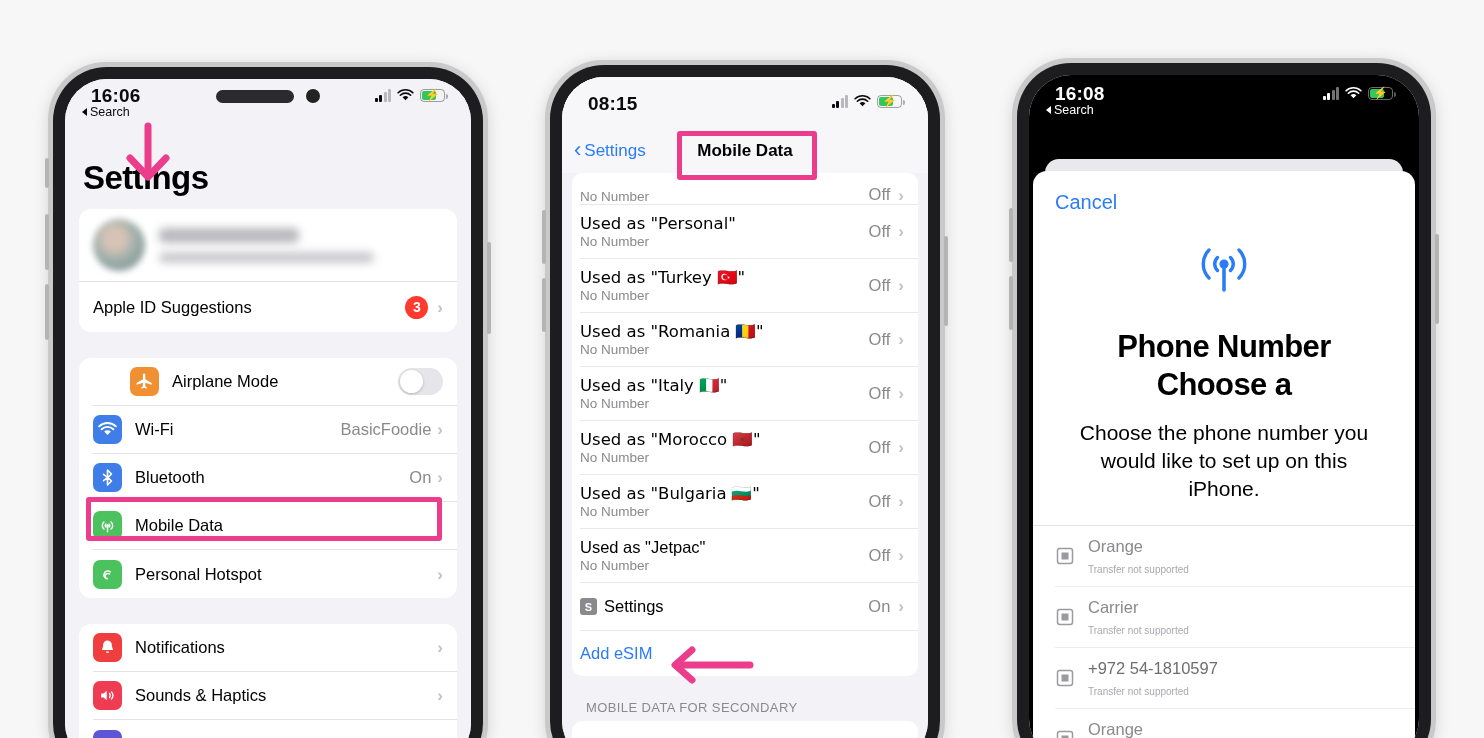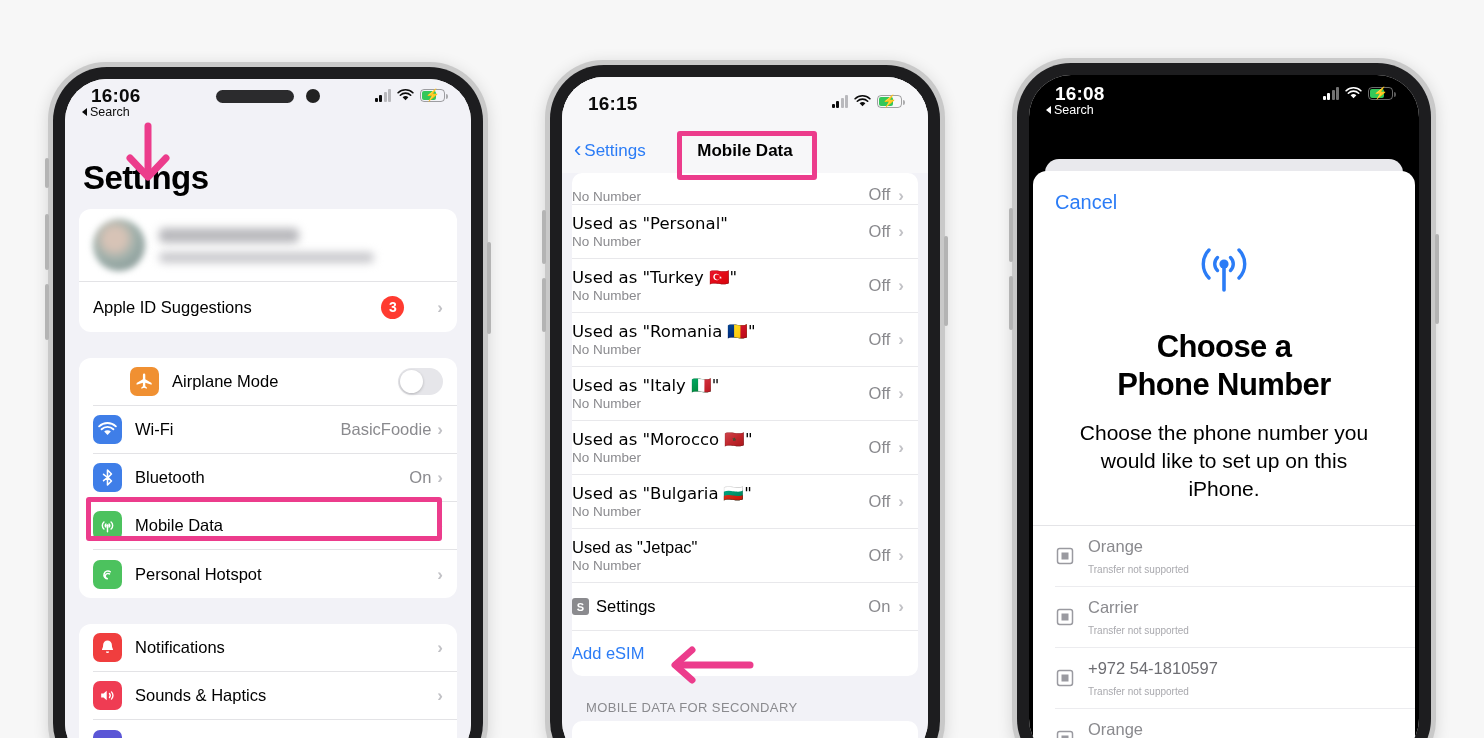--- a/index.html
+++ b/index.html
@@ -111,21 +111,21 @@
   .blurline.n { width:140px; height:15px; background:#b9b9bd; margin-bottom:9px; }
   .blurline.s { width:215px; height:11px; background:#c9c9cd; }
 
   
   .navbar { position:relative; height:44px; background:#f7f7f9; display:flex; align-items:center; padding:0 12px; z-index:5; }
   .nav-back { display:flex; align-items:center; color:#2b7cf6; font-size:17px; gap:3px; }
   .nav-back .ch { font-size:22px; font-weight:500; line-height:1; margin-top:-2px; }
   .nav-title { position:absolute; left:0; right:0; text-align:center; font-size:17px; font-weight:700; color:#000; pointer-events:none; }
 
   .list2 { background:#fff; margin:0 10px; border-radius:10px; }
-  .r2 { display:flex; align-items:center; min-height:54px; padding-right:14px; margin-left:0; border-bottom:1px solid #e8e8eb; }
+  .r2 { display:flex; align-items:center; min-height:54px; padding-right:14px; margin-left:8px; border-bottom:1px solid #e8e8eb; }
   .r2:last-child { border-bottom:none; }
   .r2 .t { flex:1; }
   .r2 .t1 { font-size:16.5px; color:#000; }
   .r2 .t2 { font-size:13.5px; color:#8a8a8e; margin-top:1px; }
   .r2 .v { font-size:16.5px; color:#8a8a8e; margin-right:8px; }
   .sim-tag { display:inline-flex; align-items:center; justify-content:center; width:17px; height:17px; border-radius:3px; background:#8a8a8e; color:#fff; font-size:11px; font-weight:600; margin-right:7px; vertical-align:-2px; }
   .link { color:#2b7cf6; font-size:16.5px; }
   .sect-hdr { font-size:13px; color:#8a8a8e; letter-spacing:.4px; padding:24px 24px 6px; text-transform:uppercase; }
 
   
@@ -199,21 +199,21 @@
         <div class="big-title">Settings</div>
 
         <div class="card">
           <div class="profile-row">
             <div class="avatar"></div>
             <div>
               <div class="blurline n"></div>
               <div class="blurline s"></div>
             </div>
           </div>
-          <div class="row" style="margin-left:14px; border-bottom:none; min-height:50px;gap:24px;">
+          <div class="row" style="margin-left:14px; border-bottom:none; min-height:50px;">
             <span class="label">Apple ID Suggestions</span>
             <span class="badge">3</span>
             <span class="chev">›</span>
           </div>
         </div>
 
         <div class="gap"></div>
 
         <div class="card" style="position:relative;">
 
@@ -324,21 +324,21 @@
     <div class="band"></div>
     <div class="side-btn left" style="top:150px; height:54px;"></div>
     <div class="side-btn left" style="top:218px; height:54px;"></div>
     <div class="side-btn right" style="top:176px; height:90px;"></div>
 
     <div class="screen">
       <div class="ios-body">
 
         <div class="statusbar" style="background:#f7f7f9; height:52px; padding-top:16px;">
           <div class="sb-left">
-            <div class="sb-time">16:15</div>
+            <div class="sb-time">08:15</div>
           </div>
           <div class="sb-right" style="padding-top:2px;">
             <div class="bars">
                 <i></i>
                 <i></i>
                 <i></i>
                 <i></i>
               </div>
             <svg class="wifi" viewBox="0 0 20 15">
               <path d="M10 13.2 L6.6 9.6 a4.9 4.9 0 0 1 6.8 0 Z" fill="#0b0b0b"></path>
@@ -493,22 +493,22 @@
                   <path d="M52 10a20 20 0 0 1 0 28"></path>
                 <path d="M30.5 17.5a9 9 0 0 0 0 13"></path>
                   <path d="M43.5 17.5a9 9 0 0 1 0 13"></path>
               </g>
               <circle cx="37" cy="24" r="4.6" fill="#2b7cf6"></circle>
               <path d="M37 24v26" stroke="#2b7cf6" stroke-width="3.6" stroke-linecap="round"></path>
             </svg>
           </div>
 
           <div class="sheet-h1">
+            <div>Phone Number</div>
             <div>Choose a</div>
-            <div>Phone Number</div>
           </div>
           <div class="sheet-sub">Choose the phone number you would like to set up on this iPhone.</div>
 
           <div class="num-list">
             <div class="num-row">
               <span class="chip">
                 <svg viewBox="0 0 20 20">
                     <rect x="2.5" y="2.5" width="15" height="15" rx="2.2" fill="none" stroke="#9a9aa0" stroke-width="1.5"></rect>
                     <rect x="6.5" y="6.5" width="7" height="7" fill="#9a9aa0"></rect>
                   </svg>

